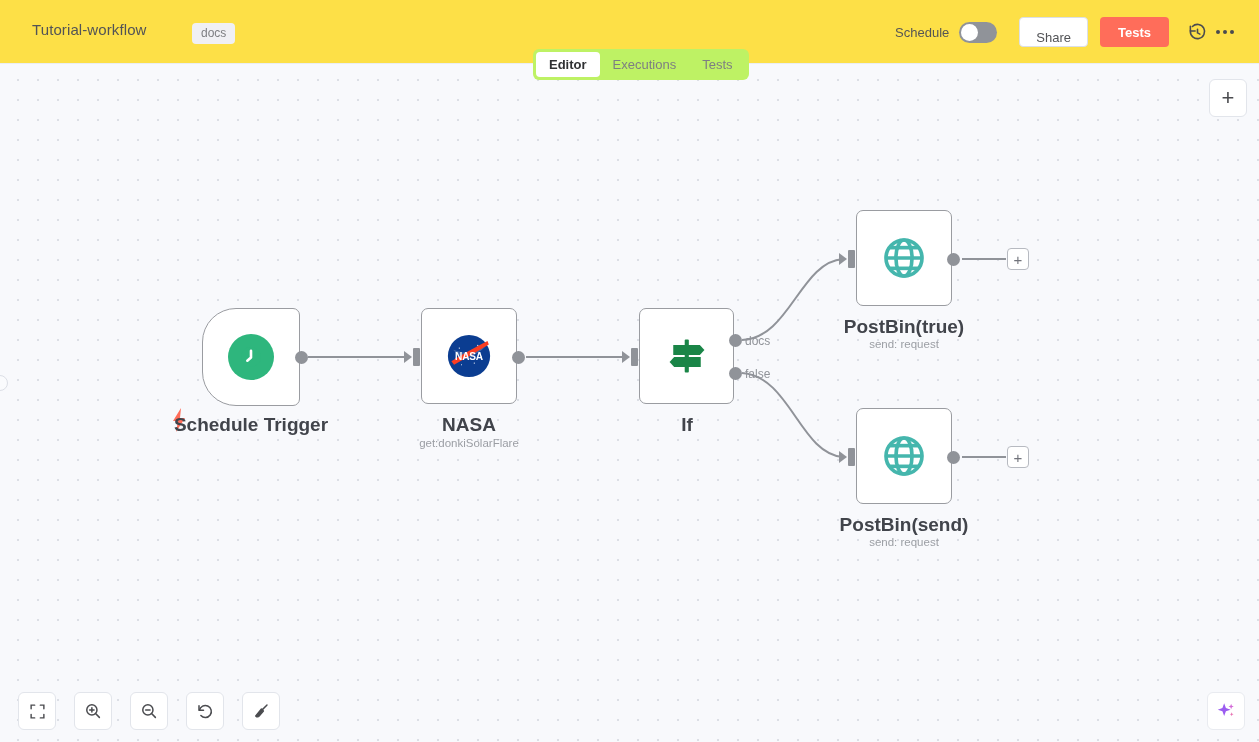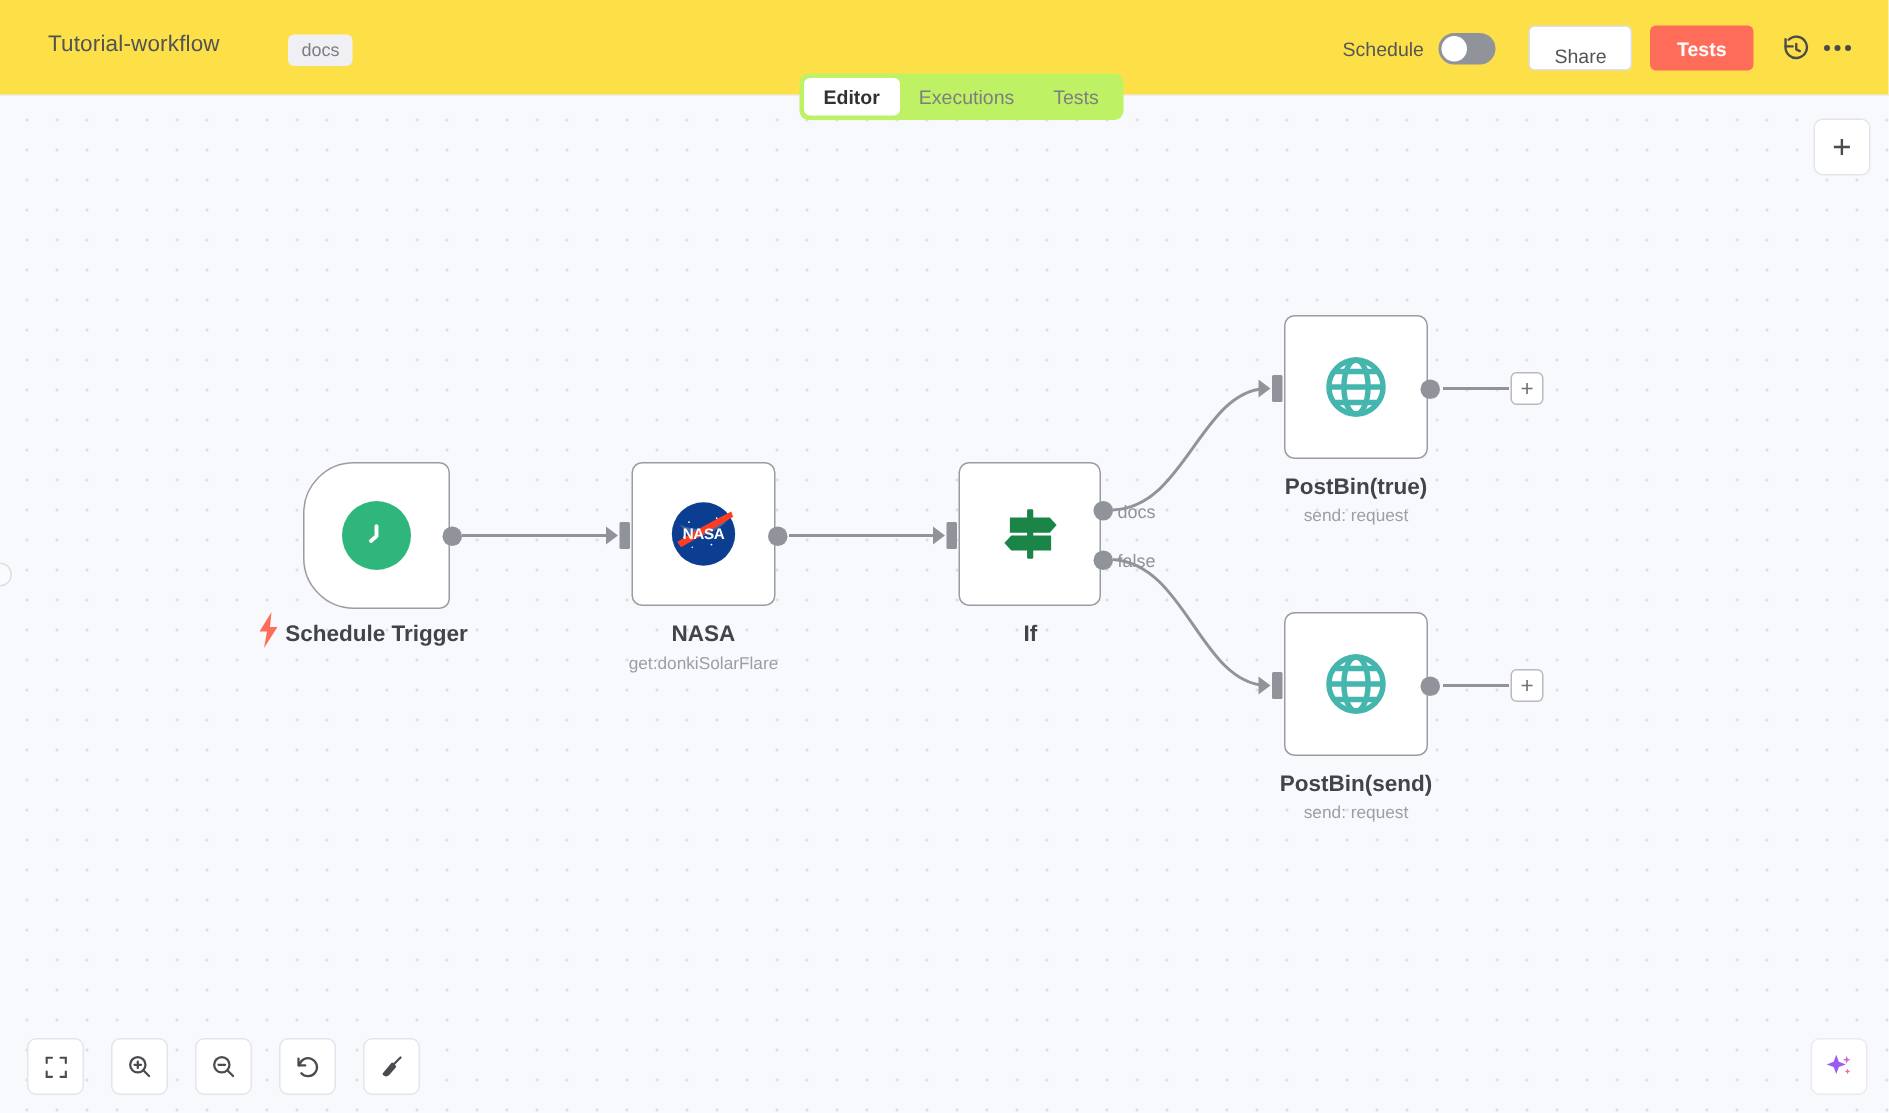--- a/index.html
+++ b/index.html
@@ -102,21 +102,21 @@
     position: absolute;
     background: #ffffff;
     border: 1.6px solid #9a9ca1;
     border-radius: 7px;
     display: flex; align-items: center; justify-content: center;
   }
   .node.trigger { border-radius: 34px 7px 7px 34px; }
   .node-label {
     position: absolute;
     text-align: center;
-    font-size: 15px; font-weight: 700; color: #41444b;
+    font-size: 19px; font-weight: 700; color: #41444b;
     white-space: nowrap;
   }
   .node-sub {
     position: absolute;
     text-align: center;
     font-size: 11.5px; color: #9b9ea4; font-weight: 400;
     white-space: nowrap;
   }
   .port-out {
     position: absolute; width: 13px; height: 13px;

